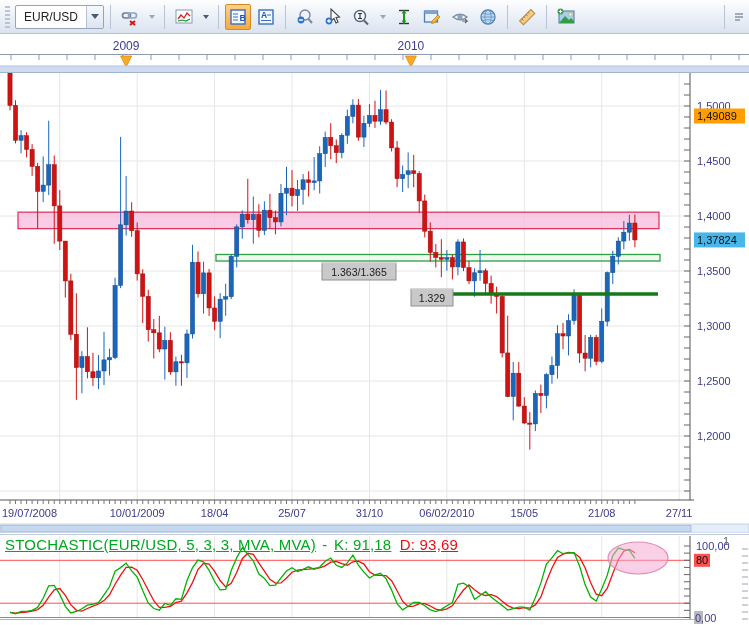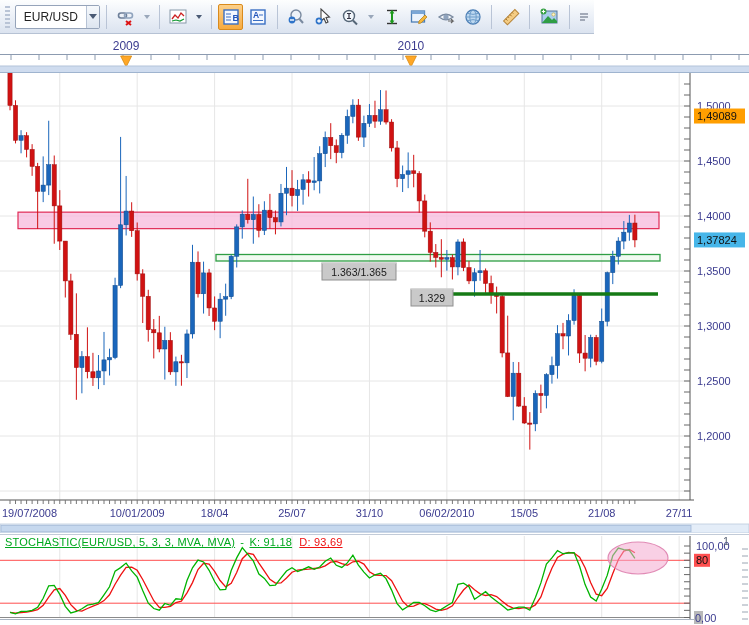--- a/index.html
+++ b/index.html
@@ -3,21 +3,21 @@
 <meta charset="utf-8">
 <style>
   html,body{margin:0;padding:0;}
   body{
     width:749px;height:625px;position:relative;overflow:hidden;
     background:#ffffff;font-family:"Liberation Sans",sans-serif;
     -webkit-font-smoothing:antialiased;
   }
   
   .toolbar{
-    position:absolute;left:0;top:0;width:594px;height:34px;box-sizing:border-box;
+    position:absolute;left:0;top:0;width:749px;height:34px;box-sizing:border-box;
     background:linear-gradient(#fdfefe,#eaeff7 55%,#dbe3ef);
     border-bottom:1px solid #b6c2d4;
     display:flex;align-items:center;padding:12px 2px;gap:2px;
   }
   .grip{width:5px;height:22px;margin:0 3px;
     background:repeating-linear-gradient(180deg,#b9c4d6 0 2px,rgba(0,0,0,0) 2px 4px);}
   .sep{width:1px;height:24px;background:#b9c4d6;margin:0 4px;flex:0 0 1px;}
   .combo{display:flex;align-items:stretch;height:22px;background:#fff;
     border:1px solid #96a4ba;border-radius:2px;overflow:hidden;}
   .combo .val{padding:0 8px;font-size:12px;color:#222;display:flex;align-items:center;}
@@ -26,21 +26,21 @@
   .caret i{width:0;height:0;border:4px solid transparent;border-top:5px solid #4a5a74;margin-top:4px;}
   .tbtn{width:26px;height:26px;border:1px solid transparent;border-radius:2px;
     display:flex;align-items:center;justify-content:center;background:transparent;padding:0;cursor:pointer;}
   .tbtn.sel{background:linear-gradient(#fcd08a,#f7aa3e);border:1px solid #d98a1c;}
   .tbtn svg{display:block;}
   .half-caret{width:13px;height:26px;display:flex;align-items:center;justify-content:center;cursor:pointer;}
   .half-caret i{width:0;height:0;border:3.5px solid transparent;border-top:4.5px solid #4a5a74;margin-top:4px;}
   .half-caret.dim i{border-top-color:#9aa7ba;}
   .spacer{flex:1;}
   
-  .stoch-header{position:absolute;left:5px;top:536px;font-size:11px;letter-spacing:.2px;white-space:nowrap;z-index:3;}
+  .stoch-header{position:absolute;left:5px;top:536px;font-size:15px;letter-spacing:.2px;white-space:nowrap;z-index:3;}
   .stoch-header .g{color:#00a81e;text-decoration:underline;}
   .stoch-header .dash{color:#00a81e;text-decoration:none;padding:0 2px;}
   .stoch-header .r{color:#ee1111;text-decoration:underline;margin-left:4px;}
   svg text{font-family:"Liberation Sans",sans-serif;}
 </style>
 </head>
 <body>
 
 <div class="toolbar">
   <div class="grip"></div>

